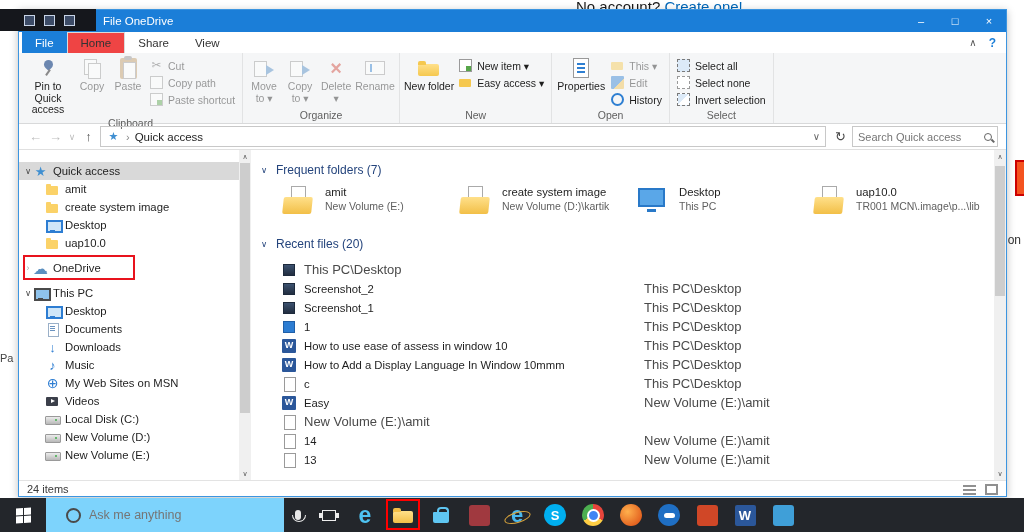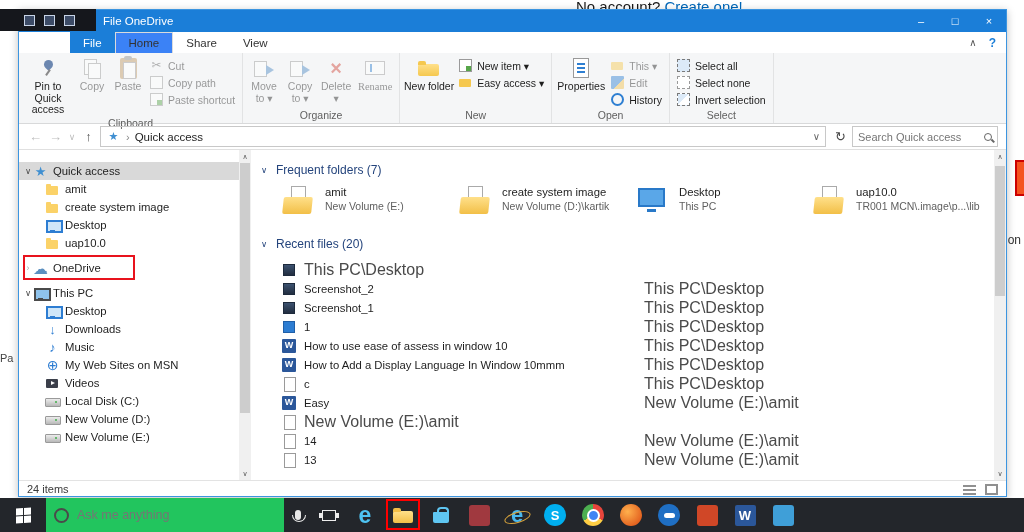--- a/index.html
+++ b/index.html
@@ -15,34 +15,34 @@
   .bg-right-text { position:absolute; right:3px; top:233px; font-size:12px; color:#333; }
   .bg-left-text { position:absolute; left:0; top:352px; font-size:11px; color:#444; }
 
   
   .window { position:absolute; left:18px; top:9px; width:989px; height:488px; background:#fff; border:1px solid #3c95e0; z-index:10; box-shadow:0 2px 8px rgba(0,0,0,.25); }
   .titlebar { height:22px; background:#1b7ed8; display:flex; align-items:center; color:#fff; }
   .title { margin-left:84px; font-size:11.5px; }
   .wc { margin-left:auto; display:flex; }
   .wc-btn { width:34px; height:22px; display:flex; align-items:center; justify-content:center; font-size:11px; cursor:default; }
 
-  .tabrow { height:21px; display:flex; align-items:stretch; background:#fff; font-size:11.5px;padding-left:48px; }
+  .tabrow { height:21px; display:flex; align-items:stretch; background:#fff; font-size:11.5px; }
   .tab { padding:0 13px; display:flex; align-items:center; color:#333; }
   .tab-file { background:#1b7ed8; color:#fff; margin-left:3px; }
-  .tab-sel { background:#3b82f6; border:1px solid #dadbdc; border-bottom:none; }
+  .tab-sel { background:#ef4444; border:1px solid #dadbdc; border-bottom:none; }
   .tabrow-right { margin-left:auto; display:flex; align-items:center; gap:12px; padding-right:10px; }
   .collapse-chev { color:#555; font-size:10px; }
   .help { color:#1b7ed8; font-weight:bold; font-size:12px; }
 
   .ribbon { height:71px; background:#f5f6f7; border-bottom:1px solid #d8d9da; display:flex; }
   .rgroup { display:flex; flex-direction:column; border-right:1px solid #e2e3e4; padding:0 3px; }
   .rbuttons { flex:1; display:flex; align-items:stretch; }
   .rlabel { height:15px; text-align:center; font-size:10.5px; color:#5f5f5f; line-height:14px; }
   .bigbtn { width:52px; display:flex; flex-direction:column; align-items:center; padding-top:3px; font-size:10.5px; line-height:11.5px; text-align:center; color:#1e1e1e; }
-  .bigbtn.w34 { width:36px; } .bigbtn.w40 { width:42px;font-family:Liberation Serif, serif; }
+  .bigbtn.w34 { width:36px; } .bigbtn.w40 { width:42px; }
   .bicon { width:24px; height:24px; margin-bottom:1px; display:flex; align-items:center; justify-content:center; }
   .smallcol { display:flex; flex-direction:column; padding-top:4px; }
   .smallbtn { height:17px; display:flex; align-items:center; font-size:10.5px; color:#1e1e1e; padding:0 4px; gap:5px; white-space:nowrap; }
   .disabled { opacity:.45; }
   .sic { width:13px; height:13px; flex:none; position:relative; font-size:11px; line-height:13px; text-align:center; }
 
   
   .ic-pin { position:relative; width:20px; height:20px; }
   .ic-pin::before { content:""; position:absolute; left:6px; top:2px; width:9px; height:9px; background:#6c87b0; border-radius:50% 50% 50% 0; transform:rotate(-45deg); }
   .ic-pin::after { content:""; position:absolute; left:9px; top:11px; width:2px; height:7px; background:#8a8a8a; transform:rotate(35deg); }
@@ -137,34 +137,34 @@
 
   .recent { padding-left:23px; }
   .frow { height:19px; display:flex; align-items:center; gap:8px; }
   .fi { width:14px; height:14px; position:relative; flex:none; }
   .fi-image::before { content:""; position:absolute; inset:1px; background:linear-gradient(#3c5270,#222e40); border:1px solid #1d2a3c; }
   .fi-imageb::before { content:""; position:absolute; inset:1px; background:#2d7dd2; border:1px solid #1f5fa8; }
   .fi-word::before { content:""; position:absolute; inset:0; background:#2b579a; border-radius:1px; }
   .fi-word::after { content:"W"; position:absolute; left:0; top:1px; width:14px; text-align:center; color:#fff; font-size:9px; font-weight:bold; }
   .fi-file::before { content:""; position:absolute; left:2px; top:0; width:10px; height:13px; background:#fff; border:1px solid #9a9a9a; }
   .fname { width:332px; font-size:11.3px; color:#1e1e1e; overflow:hidden; white-space:nowrap; }
-  .fpath { font-size:16px; color:#4a4a4a; white-space:nowrap; }
+  .fpath { font-size:13px; color:#4a4a4a; white-space:nowrap; }
 
   .statusbar { height:17px; border-top:1px solid #e3e3e3; display:flex; align-items:center; padding:0 8px; font-size:11px; color:#3a3a3a; }
   .sb-right { margin-left:auto; display:flex; gap:9px; }
   .sb-ic { width:13px; height:11px; position:relative; opacity:.65; }
   .sb-ic.list::before { content:""; position:absolute; left:0; top:1px; width:13px; height:2px; background:#555; box-shadow:0 4px 0 #555, 0 8px 0 #555; }
   .sb-ic.thumbs::before { content:""; position:absolute; inset:0; border:2px solid #555; }
 
   
   .taskbar { position:absolute; left:0; top:498px; width:1024px; height:34px; background:#23262b; display:flex; align-items:stretch; z-index:60; }
   .start { width:46px; display:flex; align-items:center; justify-content:center; }
   .winlogo { display:grid; grid-template-columns:7px 7px; grid-template-rows:7px 7px; gap:1px; transform:skewY(-3deg); }
   .winlogo span { background:#fff; }
-  .tsearch { width:238px; background:#22c55e; display:flex; align-items:center; padding:0 8px; gap:8px; }
+  .tsearch { width:238px; background:#7dd3fc; display:flex; align-items:center; padding:0 20px; gap:8px; }
   .cortana { width:15px; height:15px; border:2px solid #4a4a4a; border-radius:50%; flex:none; }
   .tsearch input { flex:1; border:none; outline:none; font-size:12.5px; color:#5a5a5a; font-family:inherit; min-width:0; background:transparent; }
   .micwrap { width:28px; display:flex; align-items:center; justify-content:center; position:relative; }
   .mic { width:6px; height:10px; background:#e8e8e8; border-radius:3px; position:relative; }
   .mic::after { content:""; position:absolute; left:-3px; top:5px; width:12px; height:6px; border:1.5px solid #e8e8e8; border-top:none; border-radius:0 0 7px 7px; }
   .tview { width:34px; display:flex; align-items:center; justify-content:center; }
   .tv { width:14px; height:11px; border:1.5px solid #ededed; box-shadow:-6px 0 0 -3px #ededed, 6px 0 0 -3px #ededed; }
   .ticon { width:38px; display:flex; align-items:center; justify-content:center; position:relative; }
   .ti { width:22px; height:22px; display:flex; align-items:center; justify-content:center; color:#fff; font-size:13px; font-weight:bold; }
   .ti-edge { color:#4ec3f2; font-size:23px; }
@@ -416,20 +416,24 @@
       <div class="srow gap">
         <span class="chev">∨</span>
         <span class="si si-computer"></span>
         <span class="slabel">This PC</span>
       </div>
       <div class="srow child">
         <span class="si si-desktop"></span>
         <span class="slabel">Desktop</span>
       </div>
       <div class="srow child">
+        <span class="si si-doc"></span>
+        <span class="slabel">Documents</span>
+      </div>
+      <div class="srow child">
         <span class="si si-download">↓</span>
         <span class="slabel">Downloads</span>
       </div>
       <div class="srow child">
         <span class="si si-music">♪</span>
         <span class="slabel">Music</span>
       </div>
       <div class="srow child">
         <span class="si si-globe">⊕</span>
         <span class="slabel">My Web Sites on MSN</span>

